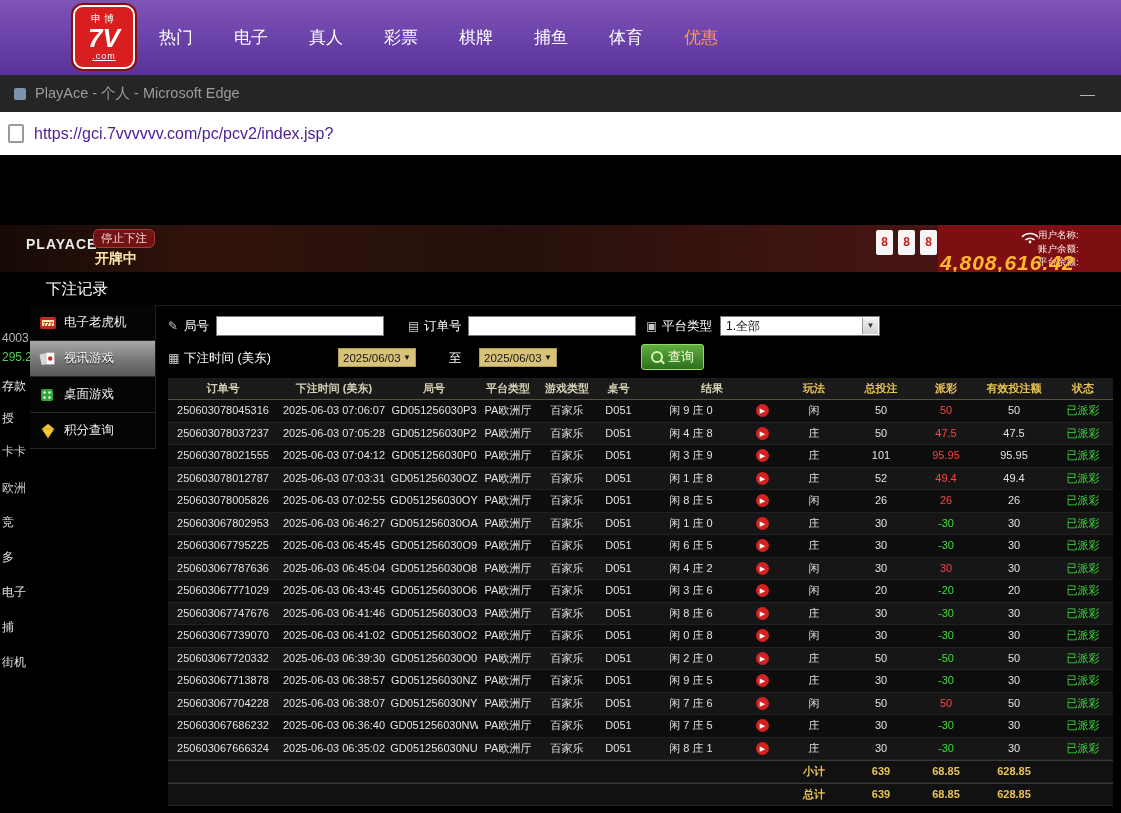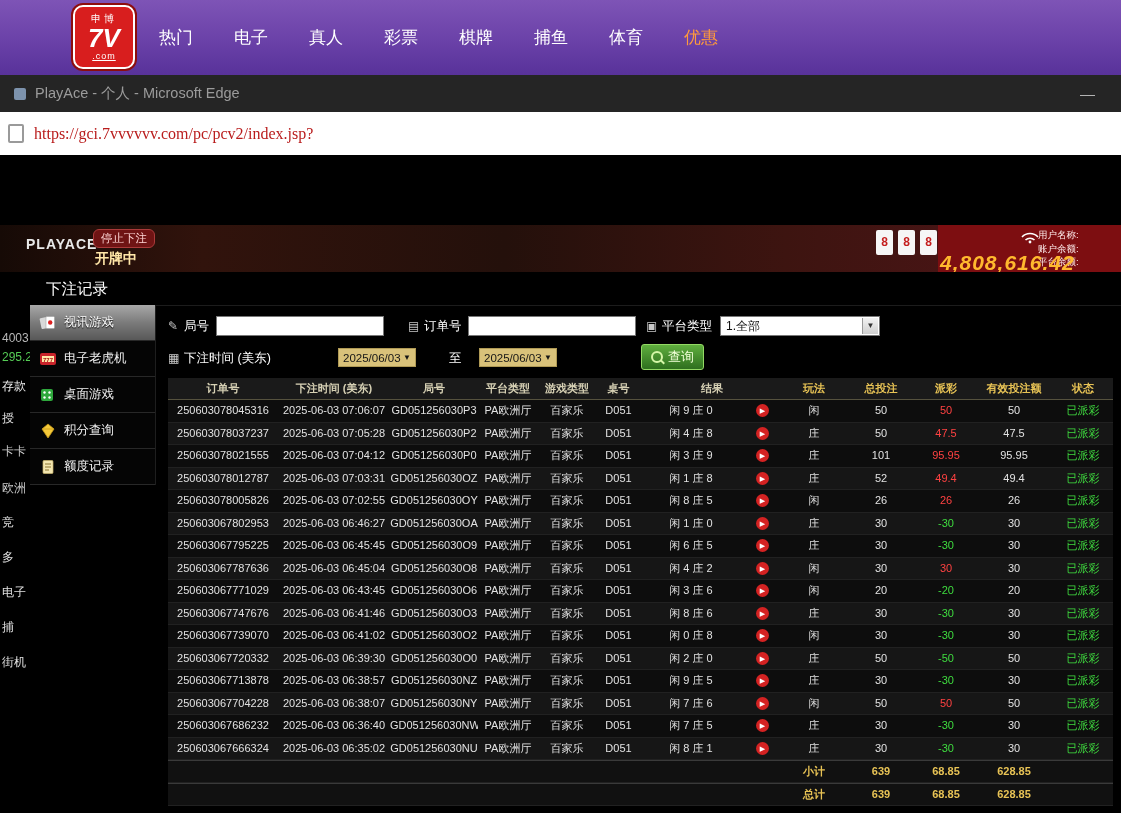--- a/index.html
+++ b/index.html
@@ -23,21 +23,21 @@
   .titlebar{position:absolute;top:75px;left:0;right:0;height:37px;background:#252525;
             display:flex;align-items:center;gap:9px;padding:0 14px;box-sizing:border-box;}
   .fav{width:12px;height:12px;background:#7d93ad;border-radius:2px;flex:0 0 auto;}
   .title-text{color:#9b9b9b;font-size:14.5px;flex:1;}
   .min-btn{color:#b4b4b4;font-size:15px;margin-right:12px;cursor:pointer;}
 
   
   .urlbar{position:absolute;top:112px;left:0;right:0;height:43px;background:#fff;
           display:flex;align-items:center;gap:10px;padding:0 8px;box-sizing:border-box;cursor:text;}
   .doc-icon{width:12px;height:15px;border:2px solid #9a9a9a;border-radius:2px;flex:0 0 auto;}
-  .url-text{color:#b91c1c;font-size:16px;white-space:nowrap;font-family:Liberation Serif, serif;}
+  .url-text{color:#4c1d95;font-size:16px;white-space:nowrap;}
 
   
   .page{position:absolute;top:155px;left:0;right:0;bottom:0;background:#000;}
 
   
   .banner{position:absolute;top:70px;left:0;right:0;height:47px;overflow:hidden;
           background:linear-gradient(90deg,#160a06 0%,#31130c 18%,#24100b 45%,#3d1410 70%,#511519 100%);}
   .playace{position:absolute;left:6px;top:11px;color:#e9e9e9;font-size:14px;font-weight:bold;letter-spacing:1px;padding-left:20px;}
   .stop-btn{position:absolute;left:93px;top:4px;background:#6f1414;border:1px solid #aa3a3a;color:#ffd6d6;
             font-size:11.5px;padding:1px 7px;border-radius:6px;}
@@ -182,39 +182,39 @@
     <div class="frag" style="top: 549px; color: rgb(224, 224, 224);">多</div>
     <div class="frag" style="top: 584px; color: rgb(224, 224, 224);">电子</div>
     <div class="frag" style="top: 619px; color: rgb(224, 224, 224);">捕</div>
     <div class="frag" style="top: 654px; color: rgb(224, 224, 224);">街机</div>
   </div>
 
 <div class="modal">
   <div class="modal-title">下注记录</div>
 
   <div class="menu">
+    <div class="menu-item">
+      <span class="micon">
+        <svg width="18" height="16">
+            <rect x="1" y="2" width="16" height="12" rx="2" fill="#c9242b"></rect>
+            <rect x="3" y="5" width="12" height="6" fill="#ffe9a8"></rect>
+            <text x="9" y="10.5" font-size="6" text-anchor="middle" fill="#b01616" font-weight="bold">777</text>
+          </svg>
+      </span>
+      <span>电子老虎机</span>
+    </div>
     <div class="menu-item active">
       <span class="micon">
         <svg width="18" height="16">
             <rect x="1.5" y="2.5" width="8" height="11" rx="1" fill="#d9d9d9" transform="rotate(-12 5 8)"></rect>
             <rect x="7" y="1.5" width="8.5" height="12" rx="1" fill="#fff" stroke="#999" stroke-width="0.5"></rect>
             <circle cx="11.2" cy="7.5" r="2.2" fill="#d22"></circle>
           </svg>
       </span>
       <span>视讯游戏</span>
-    </div>
-    <div class="menu-item">
-      <span class="micon">
-        <svg width="18" height="16">
-            <rect x="1" y="2" width="16" height="12" rx="2" fill="#c9242b"></rect>
-            <rect x="3" y="5" width="12" height="6" fill="#ffe9a8"></rect>
-            <text x="9" y="10.5" font-size="6" text-anchor="middle" fill="#b01616" font-weight="bold">777</text>
-          </svg>
-      </span>
-      <span>电子老虎机</span>
     </div>
     <div class="menu-item">
       <span class="micon">
         <svg width="18" height="16">
             <rect x="2" y="2" width="12" height="12" rx="2" fill="#2ea83c"></rect>
             <circle cx="5.5" cy="5.5" r="1.2" fill="#fff"></circle>
             <circle cx="10.5" cy="5.5" r="1.2" fill="#fff"></circle>
             <circle cx="5.5" cy="10.5" r="1.2" fill="#fff"></circle>
             <circle cx="10.5" cy="10.5" r="1.2" fill="#fff"></circle>
           </svg>
@@ -223,31 +223,20 @@
     </div>
     <div class="menu-item">
       <span class="micon">
         <svg width="18" height="16">
             <polygon points="9,1 15,6 9,15 3,6" fill="#f5c93a" stroke="#c79a18" stroke-width="0.8"></polygon>
             <line x1="3" y1="6" x2="15" y2="6" stroke="#c79a18" stroke-width="0.8"></line>
           </svg>
       </span>
       <span>积分查询</span>
     </div>
-    <div class="menu-item">
-      <span class="micon">
-        <svg width="18" height="16">
-            <rect x="4" y="1.5" width="10" height="13" rx="1" fill="#f3e6b0" stroke="#c9b36a" stroke-width="0.7"></rect>
-            <line x1="6" y1="5" x2="12" y2="5" stroke="#8a7430" stroke-width="1"></line>
-            <line x1="6" y1="8" x2="12" y2="8" stroke="#8a7430" stroke-width="1"></line>
-            <line x1="6" y1="11" x2="10" y2="11" stroke="#8a7430" stroke-width="1"></line>
-          </svg>
-      </span>
-      <span>额度记录</span>
-    </div>
   </div>
 
   <span class="fic" id="ic-round">✎</span>
   <span class="fl" id="lb-round">局号</span>
   <input class="finput" id="in-round" style="">
   <span class="fic" id="ic-order">▤</span>
   <span class="fl" id="lb-order">订单号</span>
   <input class="finput" id="in-order" style="">
   <span class="fic" id="ic-plat">▣</span>
   <span class="fl" id="lb-plat">平台类型</span>

